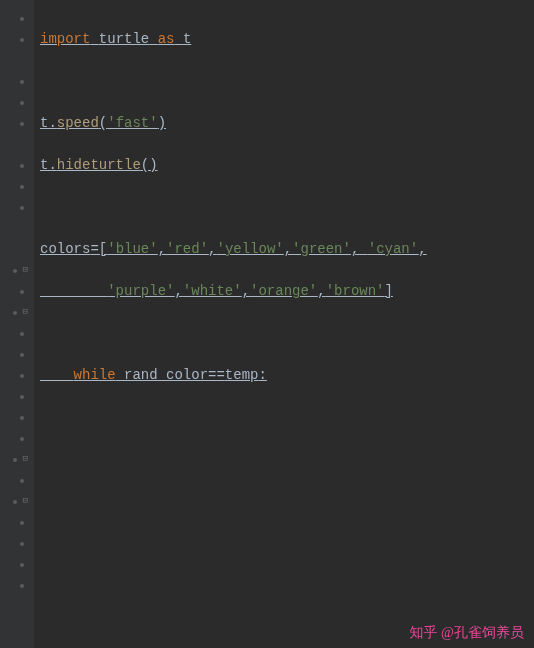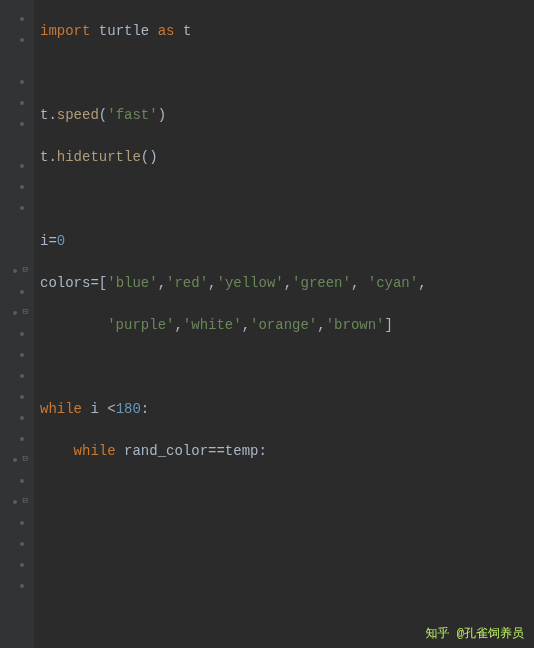--- a/index.html
+++ b/index.html
@@ -39,37 +39,39 @@
   }
   .fold {
     font-size: 9px;
     color: #6e7072;
     line-height: 1;
     margin-right: 2px;
     cursor: pointer;
   }
   .code {
     flex: 1;
+    padding-top: 8px;
     padding-left: 6px;
     white-space: pre;
     line-height: 21px;
     color: #a9b7c6;
+    text-decoration: underline;
   }
   .kw { color: #cc7832; }
   .str { color: #6a8759; }
   .num { color: #6897bb; }
   .attr { color: #b09d79; }
   .line { height: 21px; display: block; }
   .watermark {
     position: absolute;
     bottom: 6px;
     right: 10px;
-    font-family: Liberation Mono, monospace;
-    font-size: 12px;
-    color: #bef264;
+    font-family: Liberation Serif, serif;
+    font-size: 14px;
+    color: #ec4899;
   }
 </style>
 </head>
 <body>
 
 <div class="editor">
   <div class="gutter">
     <div class="gutter-row">
         <span class="bullet"></span>
       </div>
@@ -150,25 +152,23 @@
     <div class="gutter-row">
         <span class="bullet"></span>
       </div>
   </div>
   <div class="code">
 <span class="line"><span class="kw">import</span> <span>turtle</span> <span class="kw">as</span> <span>t</span></span>
 <span class="line"></span>
 <span class="line"><span>t.</span><span class="attr">speed</span><span>(</span><span class="str">'fast'</span><span>)</span></span>
 <span class="line"><span>t.</span><span class="attr">hideturtle</span><span>()</span></span>
 <span class="line"></span>
-<span class="line"><span>i</span><span>=</span><span class="num">0</span></span>
 <span class="line"><span>colors</span><span>=[</span><span class="str">'blue'</span><span>,</span><span class="str">'red'</span><span>,</span><span class="str">'yellow'</span><span>,</span><span class="str">'green'</span><span>, </span><span class="str">'cyan'</span><span>,</span></span>
 <span class="line"><span>        </span><span class="str">'purple'</span><span>,</span><span class="str">'white'</span><span>,</span><span class="str">'orange'</span><span>,</span><span class="str">'brown'</span><span>]</span></span>
 <span class="line"></span>
-<span class="line"><span class="kw">while</span><span> </span><span>i </span><span>&lt;</span><span class="num">180</span><span>:</span></span>
 <span class="line"><span>    </span><span class="kw">while</span><span> </span><span>rand_color</span><span>==</span><span>temp</span><span>:</span></span>
 
 
 
 
 
 
 
 
 

